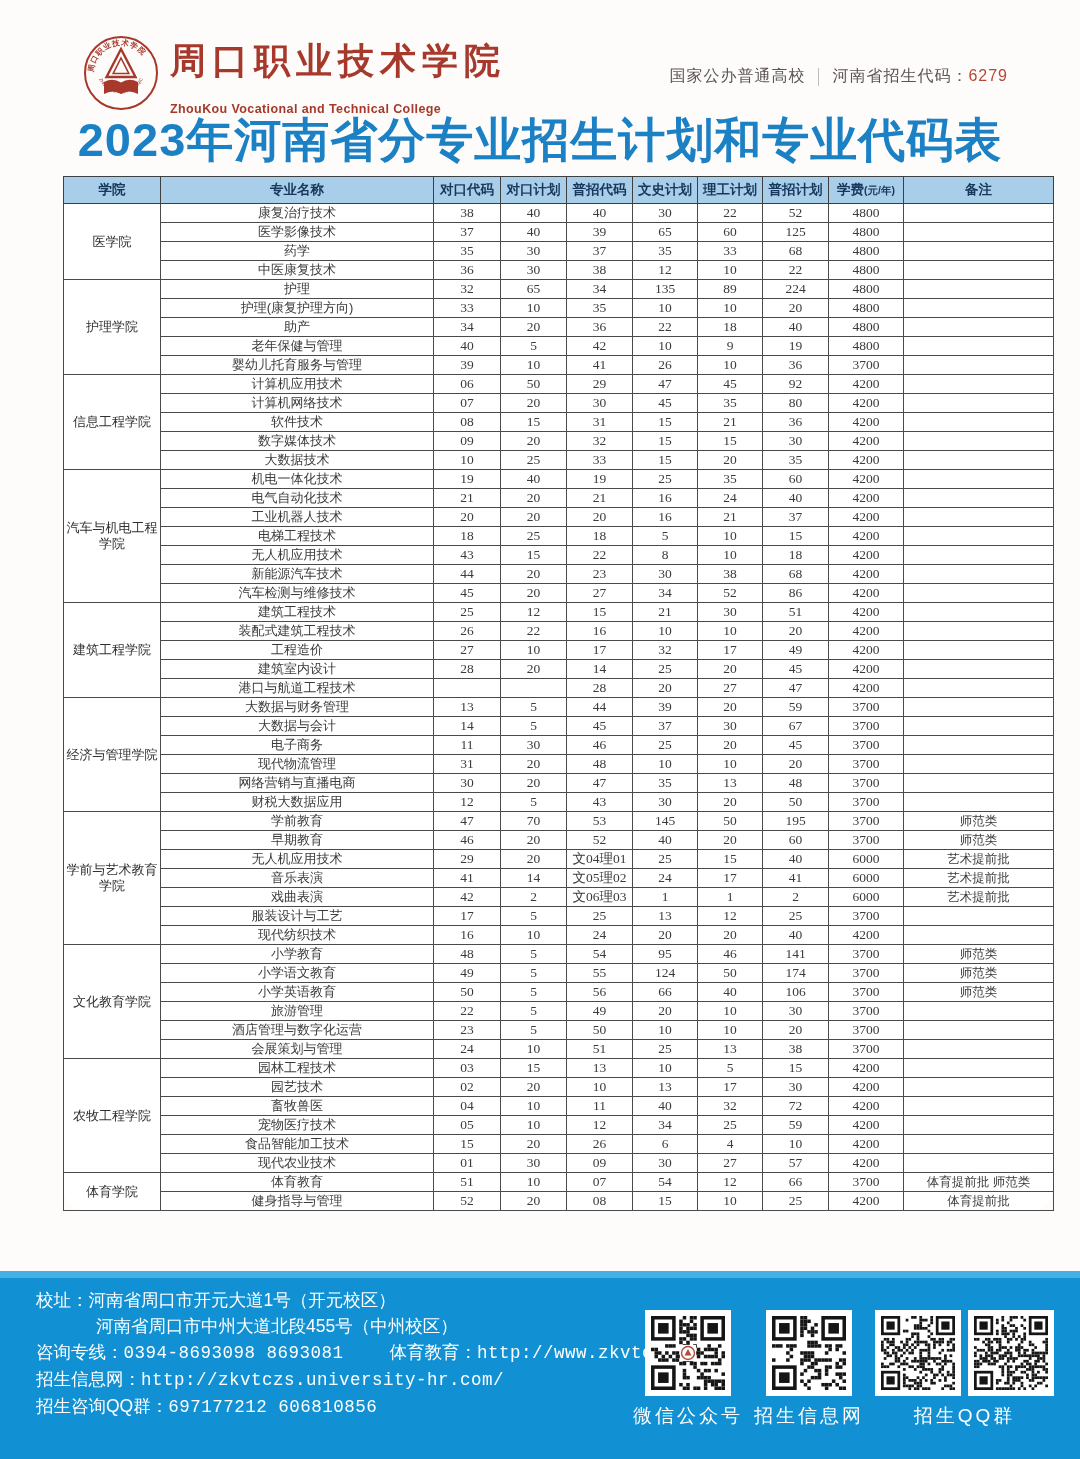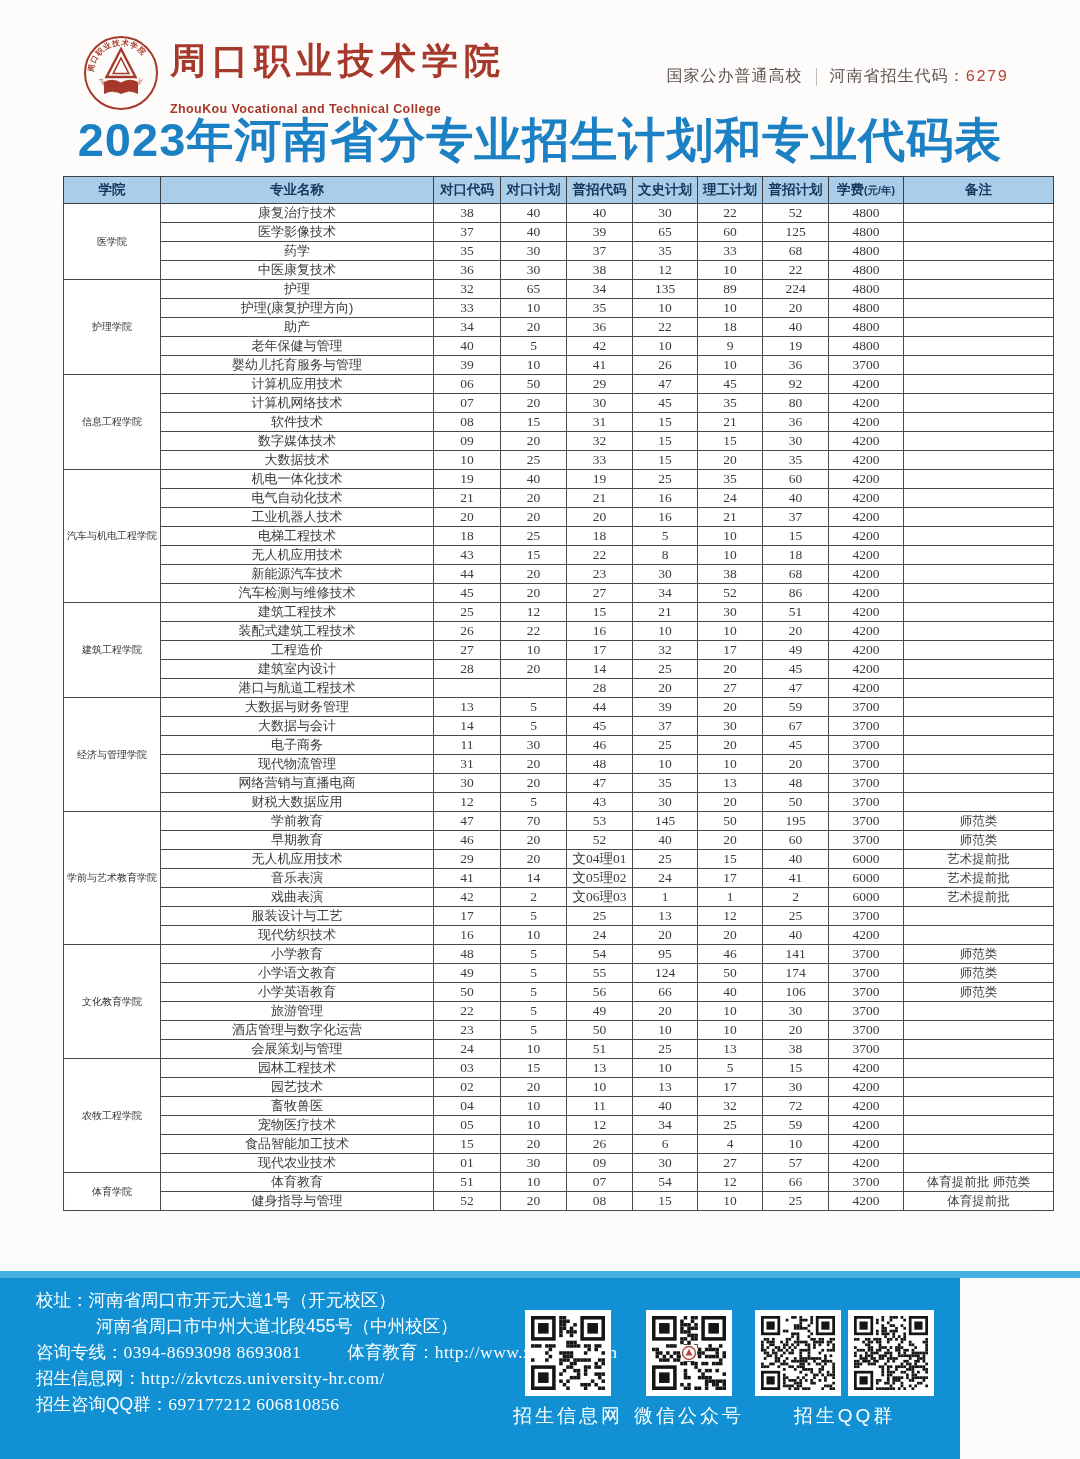--- a/index.html
+++ b/index.html
@@ -15,49 +15,49 @@
     width:1080px;height:1459px;position:relative;overflow:hidden;
     background:#fdfcfa;font-family:"Liberation Sans",sans-serif;
   }
   
   .seal{position:absolute;left:82px;top:34px;}
   .name-block{position:absolute;left:170px;top:42px;}
   .name-zh{font-family:"Liberation Serif",serif;font-weight:bold;font-size:36px;color:var(--logo-red);letter-spacing:6px;line-height:1.1;}
   .name-en{font-weight:bold;font-size:12.5px;color:var(--logo-red);letter-spacing:0.4px;margin-top:20px;}
   .badges{position:absolute;right:72px;top:66px;display:flex;align-items:center;font-size:16px;color:#5d5452;letter-spacing:1px;}
   .badge-sep{width:1px;height:18px;background:#c2bcb6;margin:0 13px;}
-  .badge-code .code-val{color:var(--code-red);font-family:Liberation Mono, monospace;letter-spacing:1px;}
+  .badge-code .code-val{color:var(--code-red);font-family:Liberation Sans, sans-serif;letter-spacing:1px;}
   .page-title{
     position:absolute;left:0;top:109px;width:100%;text-align:center;
     font-size:47px;font-weight:bold;color:var(--title-blue);letter-spacing:1px;white-space:nowrap;
   }
   
   .plan-table{
     position:absolute;left:63px;top:176px;width:990px;
     border-collapse:collapse;table-layout:fixed;background:#fff;border-radius:24px;
   }
   .plan-table th{
     background:var(--header-bg);color:#17375c;font-size:13.5px;font-weight:bold;
     height:27px;border:1px solid #3f3f3f;padding:0;white-space:nowrap;overflow:hidden;
   }
   .plan-table .th-small{font-size:10.5px;font-weight:bold;}
   .plan-table td{
     border:1px solid #4a4a4a;height:19px;text-align:center;vertical-align:middle;
     color:#3b3b3b;padding:0 1px;white-space:nowrap;overflow:hidden;
   }
-  .plan-table td.college{font-size:10px;white-space:normal;line-height:1.2;color:#303030;}
+  .plan-table td.college{font-size:13px;white-space:normal;line-height:1.2;color:#303030;}
   .plan-table td.major{font-size:13px;}
   .plan-table td.num{font-family:"Liberation Serif",serif;font-size:13.5px;}
   .plan-table td.remark{font-size:12.5px;}
   
   .footer-strip{position:absolute;left:0;top:1271px;width:1080px;height:7px;background:#45b1e2;}
-  .footer{position:absolute;left:0;top:1278px;width:960px;height:181px;background:var(--footer-blue);color:#fff;padding-left:46px;}
+  .footer{position:absolute;left:0;top:1278px;width:1080px;height:181px;background:var(--footer-blue);color:#fff;padding-left:46px;}
   .footer-lines{position:absolute;left:36px;top:9px;font-size:17.5px;line-height:26px;white-space:nowrap;}
   .f-line.indent{padding-left:60px;}
-  .latin{font-family:Liberation Serif, serif;letter-spacing:0.5px;}
+  .latin{font-family:Liberation Mono, monospace;letter-spacing:0.5px;}
   .gap{display:inline-block;width:46px;}
   .qr-row{position:absolute;right:26px;top:32px;display:flex;gap:11px;align-items:flex-start;}
   .qr-group{display:flex;flex-direction:column;align-items:center;}
   .qr-tiles{display:flex;gap:7px;}
   .qr-tile{width:86px;height:86px;background:#fff;display:flex;align-items:center;justify-content:center;}
   .qr-label{margin-top:7px;color:#fff;font-size:19px;letter-spacing:3px;}
 </style>
 </head>
 <body>
 
@@ -717,136 +717,20 @@
 <div class="footer-strip"></div>
 <div class="footer">
   <div class="footer-lines">
     <div class="f-line"><span>校址：</span><span>河南省周口市开元大道1号（开元校区）</span></div>
     <div class="f-line indent"><span>河南省周口市中州大道北段455号（中州校区）</span></div>
     <div class="f-line"><span>咨询专线：</span><span class="latin">0394-8693098    8693081</span><span class="gap"></span><span>体育教育：</span><span class="latin">http://www.zkvtc.edu.cn</span></div>
     <div class="f-line"><span>招生信息网：</span><span class="latin">http://zkvtczs.university-hr.com/</span></div>
     <div class="f-line"><span>招生咨询QQ群：</span><span class="latin">697177212    606810856</span></div>
   </div>
   <div class="qr-row">
-      <div class="qr-group">
-        <div class="qr-tiles">
-          <div class="qr-tile">
-            <svg width="74" height="74" viewBox="0 0 74 74" xmlns="http://www.w3.org/2000/svg">
-              <rect x="0.00" y="0.00" width="24.67" height="24.67" fill="#151515"></rect>
-              <rect x="3.52" y="3.52" width="17.62" height="17.62" fill="#fff"></rect>
-              <rect x="7.05" y="7.05" width="10.57" height="10.57" fill="#151515"></rect>
-              <rect x="49.33" y="0.00" width="24.67" height="24.67" fill="#151515"></rect>
-              <rect x="52.86" y="3.52" width="17.62" height="17.62" fill="#fff"></rect>
-              <rect x="56.38" y="7.05" width="10.57" height="10.57" fill="#151515"></rect>
-              <rect x="0.00" y="49.33" width="24.67" height="24.67" fill="#151515"></rect>
-              <rect x="3.52" y="52.86" width="17.62" height="17.62" fill="#fff"></rect>
-              <rect x="7.05" y="56.38" width="10.57" height="10.57" fill="#151515"></rect>
-              <rect x="28.19" y="0.00" width="3.52" height="3.52" fill="#151515"></rect>
-              <rect x="31.71" y="0.00" width="3.52" height="3.52" fill="#151515"></rect>
-              <rect x="28.19" y="3.52" width="3.52" height="3.52" fill="#151515"></rect>
-              <rect x="31.71" y="3.52" width="3.52" height="3.52" fill="#151515"></rect>
-              <rect x="35.24" y="3.52" width="3.52" height="3.52" fill="#151515"></rect>
-              <rect x="28.19" y="7.05" width="3.52" height="3.52" fill="#151515"></rect>
-              <rect x="31.71" y="7.05" width="3.52" height="3.52" fill="#151515"></rect>
-              <rect x="42.29" y="7.05" width="3.52" height="3.52" fill="#151515"></rect>
-              <rect x="28.19" y="10.57" width="3.52" height="3.52" fill="#151515"></rect>
-              <rect x="31.71" y="10.57" width="3.52" height="3.52" fill="#151515"></rect>
-              <rect x="38.76" y="10.57" width="3.52" height="3.52" fill="#151515"></rect>
-              <rect x="28.19" y="14.10" width="3.52" height="3.52" fill="#151515"></rect>
-              <rect x="35.24" y="14.10" width="3.52" height="3.52" fill="#151515"></rect>
-              <rect x="38.76" y="14.10" width="3.52" height="3.52" fill="#151515"></rect>
-              <rect x="42.29" y="14.10" width="3.52" height="3.52" fill="#151515"></rect>
-              <rect x="28.19" y="17.62" width="3.52" height="3.52" fill="#151515"></rect>
-              <rect x="38.76" y="17.62" width="3.52" height="3.52" fill="#151515"></rect>
-              <rect x="35.24" y="24.67" width="3.52" height="3.52" fill="#151515"></rect>
-              <rect x="38.76" y="24.67" width="3.52" height="3.52" fill="#151515"></rect>
-              <rect x="42.29" y="24.67" width="3.52" height="3.52" fill="#151515"></rect>
-              <rect x="0.00" y="28.19" width="3.52" height="3.52" fill="#151515"></rect>
-              <rect x="3.52" y="28.19" width="3.52" height="3.52" fill="#151515"></rect>
-              <rect x="7.05" y="28.19" width="3.52" height="3.52" fill="#151515"></rect>
-              <rect x="14.10" y="28.19" width="3.52" height="3.52" fill="#151515"></rect>
-              <rect x="17.62" y="28.19" width="3.52" height="3.52" fill="#151515"></rect>
-              <rect x="21.14" y="28.19" width="3.52" height="3.52" fill="#151515"></rect>
-              <rect x="35.24" y="28.19" width="3.52" height="3.52" fill="#151515"></rect>
-              <rect x="38.76" y="28.19" width="3.52" height="3.52" fill="#151515"></rect>
-              <rect x="42.29" y="28.19" width="3.52" height="3.52" fill="#151515"></rect>
-              <rect x="45.81" y="28.19" width="3.52" height="3.52" fill="#151515"></rect>
-              <rect x="52.86" y="28.19" width="3.52" height="3.52" fill="#151515"></rect>
-              <rect x="56.38" y="28.19" width="3.52" height="3.52" fill="#151515"></rect>
-              <rect x="63.43" y="28.19" width="3.52" height="3.52" fill="#151515"></rect>
-              <rect x="66.95" y="28.19" width="3.52" height="3.52" fill="#151515"></rect>
-              <rect x="17.62" y="31.71" width="3.52" height="3.52" fill="#151515"></rect>
-              <rect x="56.38" y="31.71" width="3.52" height="3.52" fill="#151515"></rect>
-              <rect x="63.43" y="31.71" width="3.52" height="3.52" fill="#151515"></rect>
-              <rect x="14.10" y="35.24" width="3.52" height="3.52" fill="#151515"></rect>
-              <rect x="28.19" y="35.24" width="3.52" height="3.52" fill="#151515"></rect>
-              <rect x="31.71" y="35.24" width="3.52" height="3.52" fill="#151515"></rect>
-              <rect x="35.24" y="35.24" width="3.52" height="3.52" fill="#151515"></rect>
-              <rect x="38.76" y="35.24" width="3.52" height="3.52" fill="#151515"></rect>
-              <rect x="52.86" y="35.24" width="3.52" height="3.52" fill="#151515"></rect>
-              <rect x="70.48" y="35.24" width="3.52" height="3.52" fill="#151515"></rect>
-              <rect x="17.62" y="38.76" width="3.52" height="3.52" fill="#151515"></rect>
-              <rect x="31.71" y="38.76" width="3.52" height="3.52" fill="#151515"></rect>
-              <rect x="35.24" y="38.76" width="3.52" height="3.52" fill="#151515"></rect>
-              <rect x="38.76" y="38.76" width="3.52" height="3.52" fill="#151515"></rect>
-              <rect x="0.00" y="42.29" width="3.52" height="3.52" fill="#151515"></rect>
-              <rect x="14.10" y="42.29" width="3.52" height="3.52" fill="#151515"></rect>
-              <rect x="28.19" y="42.29" width="3.52" height="3.52" fill="#151515"></rect>
-              <rect x="31.71" y="42.29" width="3.52" height="3.52" fill="#151515"></rect>
-              <rect x="35.24" y="42.29" width="3.52" height="3.52" fill="#151515"></rect>
-              <rect x="42.29" y="42.29" width="3.52" height="3.52" fill="#151515"></rect>
-              <rect x="45.81" y="42.29" width="3.52" height="3.52" fill="#151515"></rect>
-              <rect x="49.33" y="42.29" width="3.52" height="3.52" fill="#151515"></rect>
-              <rect x="52.86" y="42.29" width="3.52" height="3.52" fill="#151515"></rect>
-              <rect x="56.38" y="42.29" width="3.52" height="3.52" fill="#151515"></rect>
-              <rect x="66.95" y="42.29" width="3.52" height="3.52" fill="#151515"></rect>
-              <rect x="70.48" y="42.29" width="3.52" height="3.52" fill="#151515"></rect>
-              <rect x="28.19" y="45.81" width="3.52" height="3.52" fill="#151515"></rect>
-              <rect x="38.76" y="45.81" width="3.52" height="3.52" fill="#151515"></rect>
-              <rect x="42.29" y="45.81" width="3.52" height="3.52" fill="#151515"></rect>
-              <rect x="63.43" y="45.81" width="3.52" height="3.52" fill="#151515"></rect>
-              <rect x="70.48" y="45.81" width="3.52" height="3.52" fill="#151515"></rect>
-              <rect x="35.24" y="49.33" width="3.52" height="3.52" fill="#151515"></rect>
-              <rect x="38.76" y="49.33" width="3.52" height="3.52" fill="#151515"></rect>
-              <rect x="52.86" y="49.33" width="3.52" height="3.52" fill="#151515"></rect>
-              <rect x="56.38" y="49.33" width="3.52" height="3.52" fill="#151515"></rect>
-              <rect x="63.43" y="49.33" width="3.52" height="3.52" fill="#151515"></rect>
-              <rect x="66.95" y="49.33" width="3.52" height="3.52" fill="#151515"></rect>
-              <rect x="31.71" y="52.86" width="3.52" height="3.52" fill="#151515"></rect>
-              <rect x="42.29" y="52.86" width="3.52" height="3.52" fill="#151515"></rect>
-              <rect x="45.81" y="52.86" width="3.52" height="3.52" fill="#151515"></rect>
-              <rect x="52.86" y="52.86" width="3.52" height="3.52" fill="#151515"></rect>
-              <rect x="28.19" y="56.38" width="3.52" height="3.52" fill="#151515"></rect>
-              <rect x="45.81" y="56.38" width="3.52" height="3.52" fill="#151515"></rect>
-              <rect x="52.86" y="56.38" width="3.52" height="3.52" fill="#151515"></rect>
-              <rect x="63.43" y="56.38" width="3.52" height="3.52" fill="#151515"></rect>
-              <rect x="66.95" y="56.38" width="3.52" height="3.52" fill="#151515"></rect>
-              <rect x="70.48" y="56.38" width="3.52" height="3.52" fill="#151515"></rect>
-              <rect x="38.76" y="59.90" width="3.52" height="3.52" fill="#151515"></rect>
-              <rect x="42.29" y="59.90" width="3.52" height="3.52" fill="#151515"></rect>
-              <rect x="45.81" y="59.90" width="3.52" height="3.52" fill="#151515"></rect>
-              <rect x="66.95" y="59.90" width="3.52" height="3.52" fill="#151515"></rect>
-              <rect x="28.19" y="63.43" width="3.52" height="3.52" fill="#151515"></rect>
-              <rect x="35.24" y="63.43" width="3.52" height="3.52" fill="#151515"></rect>
-              <rect x="59.90" y="63.43" width="3.52" height="3.52" fill="#151515"></rect>
-              <rect x="70.48" y="63.43" width="3.52" height="3.52" fill="#151515"></rect>
-              <rect x="31.71" y="66.95" width="3.52" height="3.52" fill="#151515"></rect>
-              <rect x="49.33" y="66.95" width="3.52" height="3.52" fill="#151515"></rect>
-              <rect x="52.86" y="66.95" width="3.52" height="3.52" fill="#151515"></rect>
-              <rect x="56.38" y="66.95" width="3.52" height="3.52" fill="#151515"></rect>
-              <rect x="63.43" y="66.95" width="3.52" height="3.52" fill="#151515"></rect>
-              <rect x="35.24" y="70.48" width="3.52" height="3.52" fill="#151515"></rect>
-              <rect x="52.86" y="70.48" width="3.52" height="3.52" fill="#151515"></rect>
-              <rect x="66.95" y="70.48" width="3.52" height="3.52" fill="#151515"></rect>
-              <rect x="70.48" y="70.48" width="3.52" height="3.52" fill="#151515"></rect>
-            </svg>
-          </div>
-        </div>
-        <div class="qr-label">招生信息网</div>
-      </div>
       <div class="qr-group">
         <div class="qr-tiles">
           <div class="qr-tile">
             <svg width="74" height="74" viewBox="0 0 74 74" xmlns="http://www.w3.org/2000/svg">
               <rect x="0.00" y="0.00" width="24.67" height="24.67" fill="#151515"></rect>
               <rect x="3.52" y="3.52" width="17.62" height="17.62" fill="#fff"></rect>
               <rect x="7.05" y="7.05" width="10.57" height="10.57" fill="#151515"></rect>
               <rect x="49.33" y="0.00" width="24.67" height="24.67" fill="#151515"></rect>
               <rect x="52.86" y="3.52" width="17.62" height="17.62" fill="#fff"></rect>
               <rect x="56.38" y="7.05" width="10.57" height="10.57" fill="#151515"></rect>
@@ -971,20 +855,136 @@
               <rect x="63.43" y="70.48" width="3.52" height="3.52" fill="#151515"></rect>
               <rect x="66.95" y="70.48" width="3.52" height="3.52" fill="#151515"></rect>
               <rect x="70.48" y="70.48" width="3.52" height="3.52" fill="#151515"></rect>
               <rect x="29" y="29" width="16" height="16" fill="#fff"></rect>
               <circle cx="37" cy="37" r="6.5" fill="#fff" stroke="#b04a3a" stroke-width="1.4"></circle>
               <path d="M 37 33 L 40.5 39.5 L 33.5 39.5 Z" fill="#b04a3a"></path>
             </svg>
           </div>
         </div>
         <div class="qr-label">微信公众号</div>
+      </div>
+      <div class="qr-group">
+        <div class="qr-tiles">
+          <div class="qr-tile">
+            <svg width="74" height="74" viewBox="0 0 74 74" xmlns="http://www.w3.org/2000/svg">
+              <rect x="0.00" y="0.00" width="24.67" height="24.67" fill="#151515"></rect>
+              <rect x="3.52" y="3.52" width="17.62" height="17.62" fill="#fff"></rect>
+              <rect x="7.05" y="7.05" width="10.57" height="10.57" fill="#151515"></rect>
+              <rect x="49.33" y="0.00" width="24.67" height="24.67" fill="#151515"></rect>
+              <rect x="52.86" y="3.52" width="17.62" height="17.62" fill="#fff"></rect>
+              <rect x="56.38" y="7.05" width="10.57" height="10.57" fill="#151515"></rect>
+              <rect x="0.00" y="49.33" width="24.67" height="24.67" fill="#151515"></rect>
+              <rect x="3.52" y="52.86" width="17.62" height="17.62" fill="#fff"></rect>
+              <rect x="7.05" y="56.38" width="10.57" height="10.57" fill="#151515"></rect>
+              <rect x="28.19" y="0.00" width="3.52" height="3.52" fill="#151515"></rect>
+              <rect x="31.71" y="0.00" width="3.52" height="3.52" fill="#151515"></rect>
+              <rect x="28.19" y="3.52" width="3.52" height="3.52" fill="#151515"></rect>
+              <rect x="31.71" y="3.52" width="3.52" height="3.52" fill="#151515"></rect>
+              <rect x="35.24" y="3.52" width="3.52" height="3.52" fill="#151515"></rect>
+              <rect x="28.19" y="7.05" width="3.52" height="3.52" fill="#151515"></rect>
+              <rect x="31.71" y="7.05" width="3.52" height="3.52" fill="#151515"></rect>
+              <rect x="42.29" y="7.05" width="3.52" height="3.52" fill="#151515"></rect>
+              <rect x="28.19" y="10.57" width="3.52" height="3.52" fill="#151515"></rect>
+              <rect x="31.71" y="10.57" width="3.52" height="3.52" fill="#151515"></rect>
+              <rect x="38.76" y="10.57" width="3.52" height="3.52" fill="#151515"></rect>
+              <rect x="28.19" y="14.10" width="3.52" height="3.52" fill="#151515"></rect>
+              <rect x="35.24" y="14.10" width="3.52" height="3.52" fill="#151515"></rect>
+              <rect x="38.76" y="14.10" width="3.52" height="3.52" fill="#151515"></rect>
+              <rect x="42.29" y="14.10" width="3.52" height="3.52" fill="#151515"></rect>
+              <rect x="28.19" y="17.62" width="3.52" height="3.52" fill="#151515"></rect>
+              <rect x="38.76" y="17.62" width="3.52" height="3.52" fill="#151515"></rect>
+              <rect x="35.24" y="24.67" width="3.52" height="3.52" fill="#151515"></rect>
+              <rect x="38.76" y="24.67" width="3.52" height="3.52" fill="#151515"></rect>
+              <rect x="42.29" y="24.67" width="3.52" height="3.52" fill="#151515"></rect>
+              <rect x="0.00" y="28.19" width="3.52" height="3.52" fill="#151515"></rect>
+              <rect x="3.52" y="28.19" width="3.52" height="3.52" fill="#151515"></rect>
+              <rect x="7.05" y="28.19" width="3.52" height="3.52" fill="#151515"></rect>
+              <rect x="14.10" y="28.19" width="3.52" height="3.52" fill="#151515"></rect>
+              <rect x="17.62" y="28.19" width="3.52" height="3.52" fill="#151515"></rect>
+              <rect x="21.14" y="28.19" width="3.52" height="3.52" fill="#151515"></rect>
+              <rect x="35.24" y="28.19" width="3.52" height="3.52" fill="#151515"></rect>
+              <rect x="38.76" y="28.19" width="3.52" height="3.52" fill="#151515"></rect>
+              <rect x="42.29" y="28.19" width="3.52" height="3.52" fill="#151515"></rect>
+              <rect x="45.81" y="28.19" width="3.52" height="3.52" fill="#151515"></rect>
+              <rect x="52.86" y="28.19" width="3.52" height="3.52" fill="#151515"></rect>
+              <rect x="56.38" y="28.19" width="3.52" height="3.52" fill="#151515"></rect>
+              <rect x="63.43" y="28.19" width="3.52" height="3.52" fill="#151515"></rect>
+              <rect x="66.95" y="28.19" width="3.52" height="3.52" fill="#151515"></rect>
+              <rect x="17.62" y="31.71" width="3.52" height="3.52" fill="#151515"></rect>
+              <rect x="56.38" y="31.71" width="3.52" height="3.52" fill="#151515"></rect>
+              <rect x="63.43" y="31.71" width="3.52" height="3.52" fill="#151515"></rect>
+              <rect x="14.10" y="35.24" width="3.52" height="3.52" fill="#151515"></rect>
+              <rect x="28.19" y="35.24" width="3.52" height="3.52" fill="#151515"></rect>
+              <rect x="31.71" y="35.24" width="3.52" height="3.52" fill="#151515"></rect>
+              <rect x="35.24" y="35.24" width="3.52" height="3.52" fill="#151515"></rect>
+              <rect x="38.76" y="35.24" width="3.52" height="3.52" fill="#151515"></rect>
+              <rect x="52.86" y="35.24" width="3.52" height="3.52" fill="#151515"></rect>
+              <rect x="70.48" y="35.24" width="3.52" height="3.52" fill="#151515"></rect>
+              <rect x="17.62" y="38.76" width="3.52" height="3.52" fill="#151515"></rect>
+              <rect x="31.71" y="38.76" width="3.52" height="3.52" fill="#151515"></rect>
+              <rect x="35.24" y="38.76" width="3.52" height="3.52" fill="#151515"></rect>
+              <rect x="38.76" y="38.76" width="3.52" height="3.52" fill="#151515"></rect>
+              <rect x="0.00" y="42.29" width="3.52" height="3.52" fill="#151515"></rect>
+              <rect x="14.10" y="42.29" width="3.52" height="3.52" fill="#151515"></rect>
+              <rect x="28.19" y="42.29" width="3.52" height="3.52" fill="#151515"></rect>
+              <rect x="31.71" y="42.29" width="3.52" height="3.52" fill="#151515"></rect>
+              <rect x="35.24" y="42.29" width="3.52" height="3.52" fill="#151515"></rect>
+              <rect x="42.29" y="42.29" width="3.52" height="3.52" fill="#151515"></rect>
+              <rect x="45.81" y="42.29" width="3.52" height="3.52" fill="#151515"></rect>
+              <rect x="49.33" y="42.29" width="3.52" height="3.52" fill="#151515"></rect>
+              <rect x="52.86" y="42.29" width="3.52" height="3.52" fill="#151515"></rect>
+              <rect x="56.38" y="42.29" width="3.52" height="3.52" fill="#151515"></rect>
+              <rect x="66.95" y="42.29" width="3.52" height="3.52" fill="#151515"></rect>
+              <rect x="70.48" y="42.29" width="3.52" height="3.52" fill="#151515"></rect>
+              <rect x="28.19" y="45.81" width="3.52" height="3.52" fill="#151515"></rect>
+              <rect x="38.76" y="45.81" width="3.52" height="3.52" fill="#151515"></rect>
+              <rect x="42.29" y="45.81" width="3.52" height="3.52" fill="#151515"></rect>
+              <rect x="63.43" y="45.81" width="3.52" height="3.52" fill="#151515"></rect>
+              <rect x="70.48" y="45.81" width="3.52" height="3.52" fill="#151515"></rect>
+              <rect x="35.24" y="49.33" width="3.52" height="3.52" fill="#151515"></rect>
+              <rect x="38.76" y="49.33" width="3.52" height="3.52" fill="#151515"></rect>
+              <rect x="52.86" y="49.33" width="3.52" height="3.52" fill="#151515"></rect>
+              <rect x="56.38" y="49.33" width="3.52" height="3.52" fill="#151515"></rect>
+              <rect x="63.43" y="49.33" width="3.52" height="3.52" fill="#151515"></rect>
+              <rect x="66.95" y="49.33" width="3.52" height="3.52" fill="#151515"></rect>
+              <rect x="31.71" y="52.86" width="3.52" height="3.52" fill="#151515"></rect>
+              <rect x="42.29" y="52.86" width="3.52" height="3.52" fill="#151515"></rect>
+              <rect x="45.81" y="52.86" width="3.52" height="3.52" fill="#151515"></rect>
+              <rect x="52.86" y="52.86" width="3.52" height="3.52" fill="#151515"></rect>
+              <rect x="28.19" y="56.38" width="3.52" height="3.52" fill="#151515"></rect>
+              <rect x="45.81" y="56.38" width="3.52" height="3.52" fill="#151515"></rect>
+              <rect x="52.86" y="56.38" width="3.52" height="3.52" fill="#151515"></rect>
+              <rect x="63.43" y="56.38" width="3.52" height="3.52" fill="#151515"></rect>
+              <rect x="66.95" y="56.38" width="3.52" height="3.52" fill="#151515"></rect>
+              <rect x="70.48" y="56.38" width="3.52" height="3.52" fill="#151515"></rect>
+              <rect x="38.76" y="59.90" width="3.52" height="3.52" fill="#151515"></rect>
+              <rect x="42.29" y="59.90" width="3.52" height="3.52" fill="#151515"></rect>
+              <rect x="45.81" y="59.90" width="3.52" height="3.52" fill="#151515"></rect>
+              <rect x="66.95" y="59.90" width="3.52" height="3.52" fill="#151515"></rect>
+              <rect x="28.19" y="63.43" width="3.52" height="3.52" fill="#151515"></rect>
+              <rect x="35.24" y="63.43" width="3.52" height="3.52" fill="#151515"></rect>
+              <rect x="59.90" y="63.43" width="3.52" height="3.52" fill="#151515"></rect>
+              <rect x="70.48" y="63.43" width="3.52" height="3.52" fill="#151515"></rect>
+              <rect x="31.71" y="66.95" width="3.52" height="3.52" fill="#151515"></rect>
+              <rect x="49.33" y="66.95" width="3.52" height="3.52" fill="#151515"></rect>
+              <rect x="52.86" y="66.95" width="3.52" height="3.52" fill="#151515"></rect>
+              <rect x="56.38" y="66.95" width="3.52" height="3.52" fill="#151515"></rect>
+              <rect x="63.43" y="66.95" width="3.52" height="3.52" fill="#151515"></rect>
+              <rect x="35.24" y="70.48" width="3.52" height="3.52" fill="#151515"></rect>
+              <rect x="52.86" y="70.48" width="3.52" height="3.52" fill="#151515"></rect>
+              <rect x="66.95" y="70.48" width="3.52" height="3.52" fill="#151515"></rect>
+              <rect x="70.48" y="70.48" width="3.52" height="3.52" fill="#151515"></rect>
+            </svg>
+          </div>
+        </div>
+        <div class="qr-label">招生信息网</div>
       </div>
       <div class="qr-group">
         <div class="qr-tiles">
           <div class="qr-tile">
             <svg width="74" height="74" viewBox="0 0 74 74" xmlns="http://www.w3.org/2000/svg">
               <rect x="0.00" y="0.00" width="19.19" height="19.19" fill="#151515"></rect>
               <rect x="2.74" y="2.74" width="13.70" height="13.70" fill="#fff"></rect>
               <rect x="5.48" y="5.48" width="8.22" height="8.22" fill="#151515"></rect>
               <rect x="54.81" y="0.00" width="19.19" height="19.19" fill="#151515"></rect>
               <rect x="57.56" y="2.74" width="13.70" height="13.70" fill="#fff"></rect>

